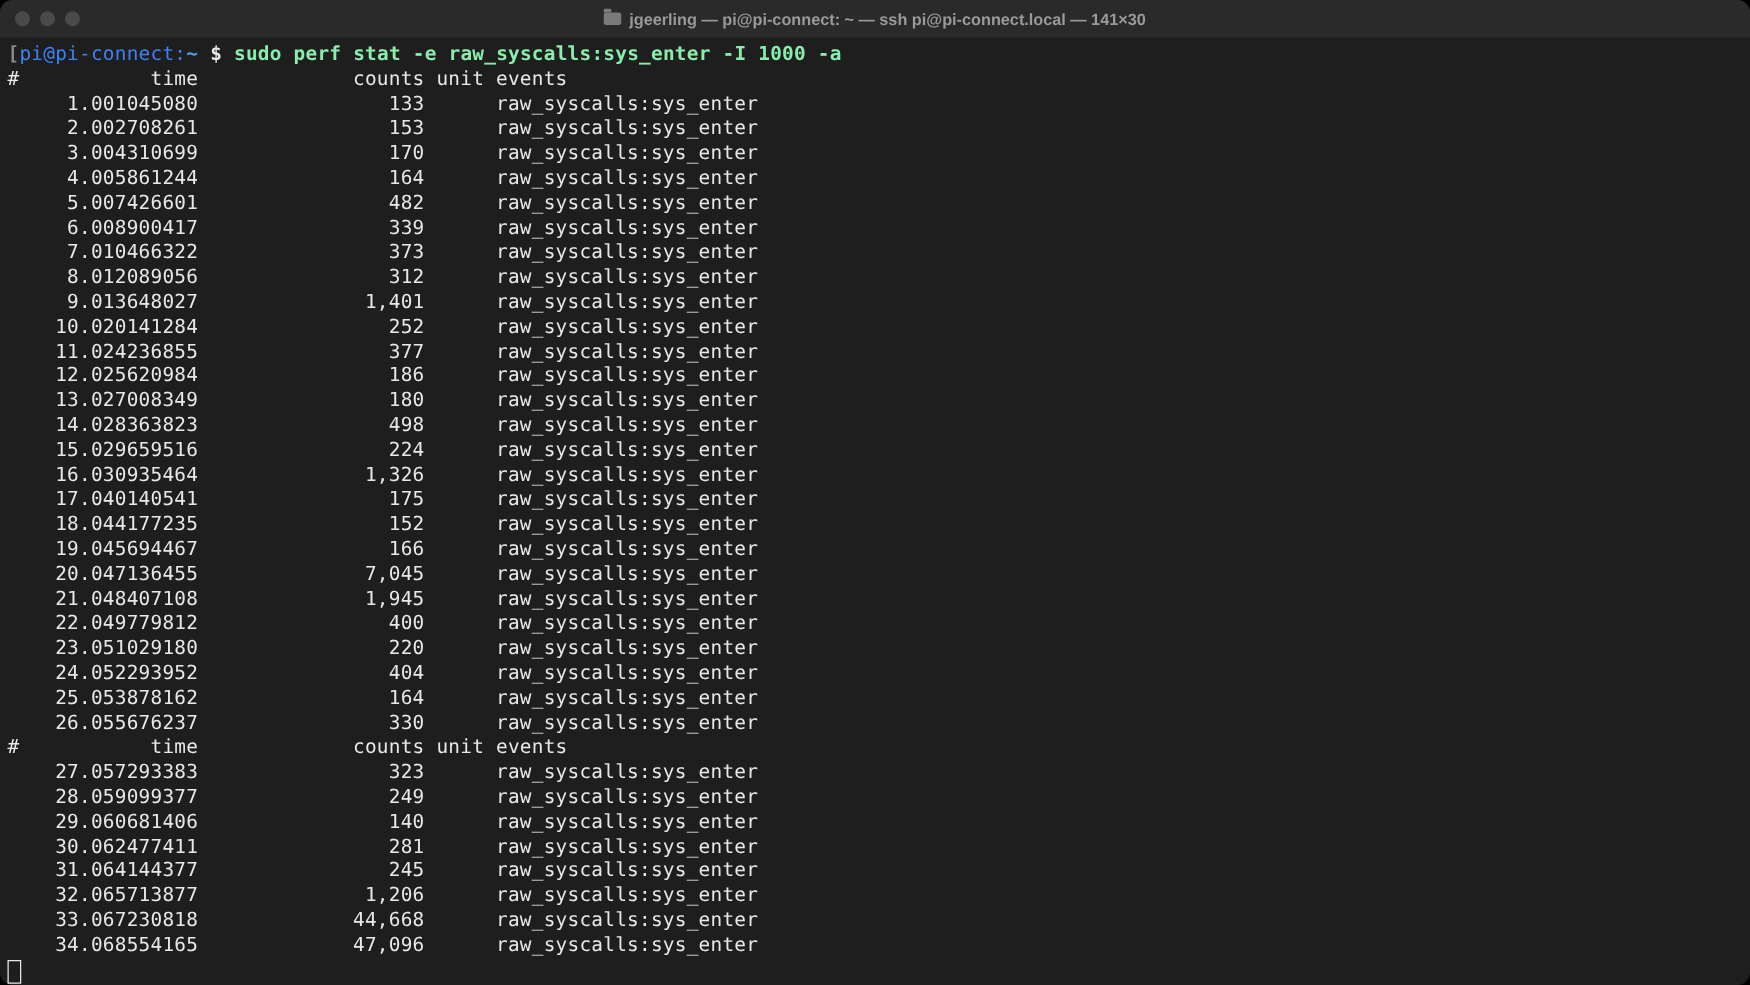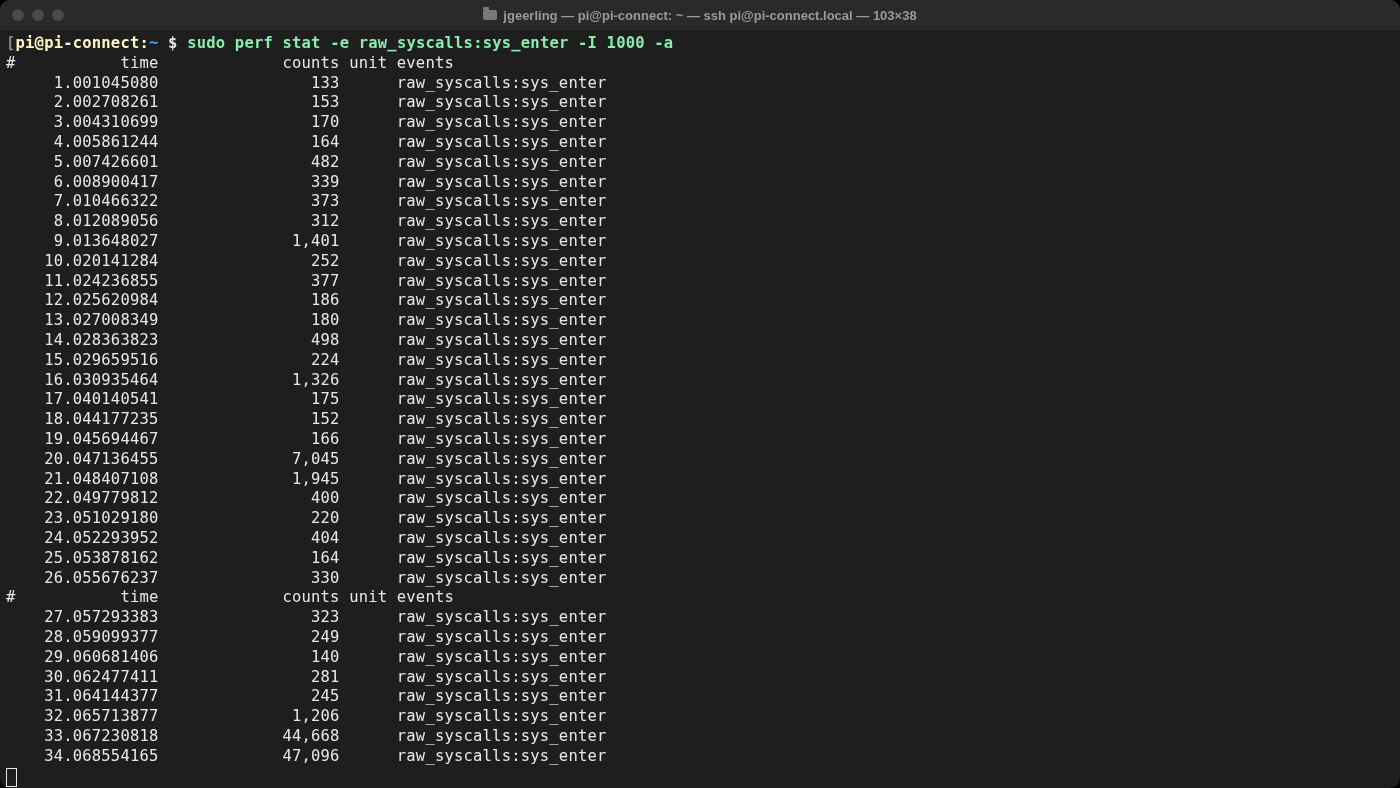--- a/index.html
+++ b/index.html
@@ -34,42 +34,42 @@
   }
   .folder::before{content:"";position:absolute;top:-3px;left:0;width:6px;height:3px;background:#7a7a7a;border-radius:1px 1px 0 0;}
   .term{
     padding:4px 6px 6px 6px;
     font-size:15.5px;
     line-height:19.8px;
     letter-spacing:0.2px;
     white-space:pre;
   }
   .br{color:#888;}
-  .host{color:#fef9c3;font-weight:bold;}
+  .host{color:#3b82f6;font-weight:normal;}
   .tilde{color:#4aa0ff;font-weight:bold;}
   .dollar{color:#e8e8e8;font-weight:bold;}
   .cmd{color:#86efac;}
   .row, .hdr, .pline{font-weight:600;}
   .cursor{
     display:inline-block;width:9px;height:17px;border:1.5px solid #e8e8e8;margin-top:2px;
   }
 </style>
 </head>
 <body>
 <div class="window">
 
   <div class="titlebar">
     <div class="traffic">
       <div class="dot"></div>
       <div class="dot"></div>
       <div class="dot"></div>
     </div>
     <div class="title">
       <span class="folder"></span>
-      <span>jgeerling — pi@pi-connect: ~ — ssh pi@pi-connect.local — 103×38</span>
+      <span>jgeerling — pi@pi-connect: ~ — ssh pi@pi-connect.local — 141×30</span>
     </div>
   </div>
 
   <div class="term"><span class="pline"><span class="br">[</span><span class="host">pi@pi-connect</span><span class="host">:</span><span class="tilde">~</span> <span class="dollar">$</span> <span class="cmd">sudo perf stat -e raw_syscalls:sys_enter -I 1000 -a</span></span>
 <span id="out">#           time             counts unit events
      1.001045080                133      raw_syscalls:sys_enter
      2.002708261                153      raw_syscalls:sys_enter
      3.004310699                170      raw_syscalls:sys_enter
      4.005861244                164      raw_syscalls:sys_enter
      5.007426601                482      raw_syscalls:sys_enter

